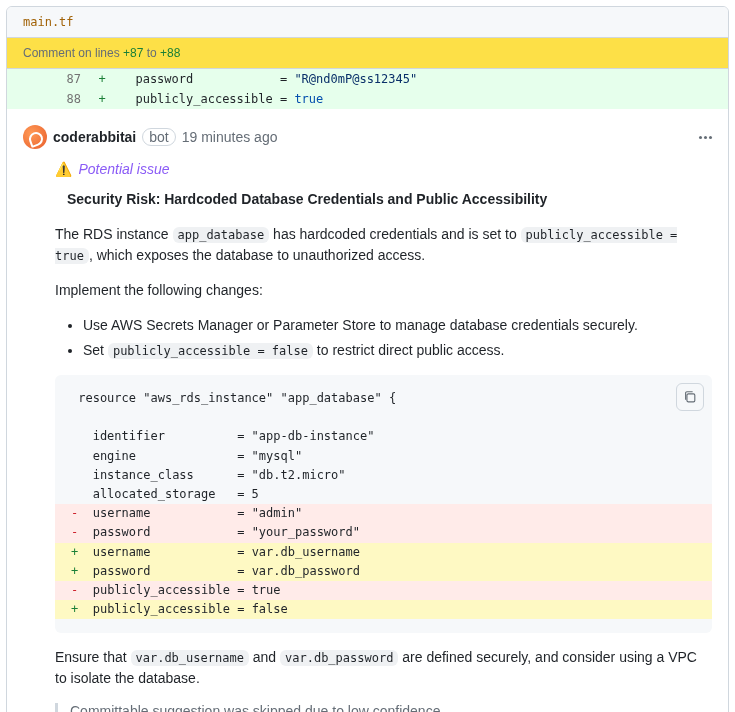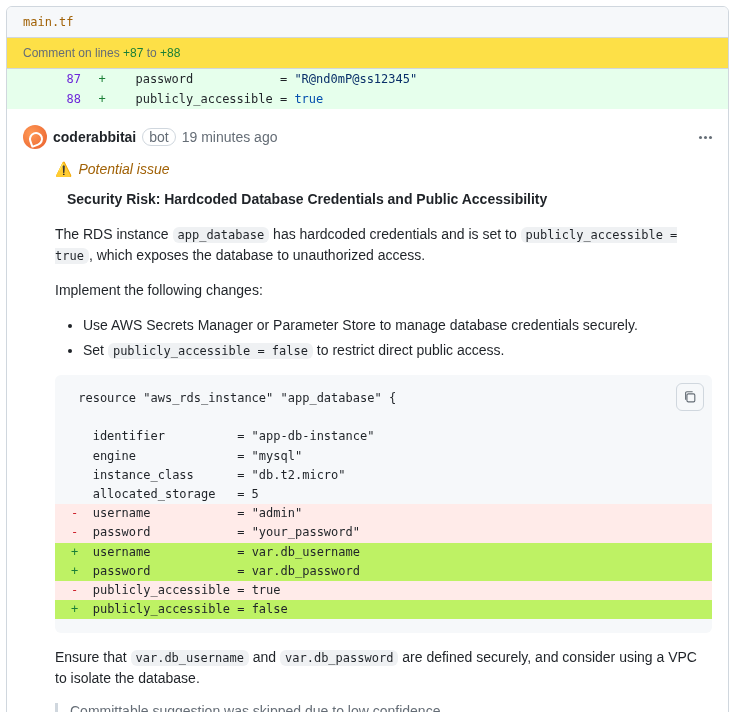--- a/index.html
+++ b/index.html
@@ -37,21 +37,21 @@
     border-collapse: collapse;
     font-family: ui-monospace, SFMono-Regular, Menlo, monospace;
     font-size: 12px;
     line-height: 20px;
   }
   .diff-table td { padding: 0; }
   .ln-cell {
     width: 42px;
     text-align: right;
     padding-right: 10px !important;
-    color: #6d28d9;
+    color: #737373;
     background: #e6ffec;
     border-right: 0;
     user-select: none;
   }
   .ln-cell.blank { color: transparent; }
   .sign-cell {
     width: 22px;
     text-align: center;
     color: #1a7f37;
     background: #e6ffec;
@@ -103,21 +103,21 @@
   .kebab {
     margin-left: auto;
     color: #656d76;
     display: flex;
     gap: 2px;
   }
   .kebab span { width:3px; height:3px; background:#656d76; border-radius:50%; }
   .content-pad { padding-left: 32px; }
   .issue-label { display:flex; align-items:center; gap:6px; margin-bottom:12px; }
   .warn-emoji { font-size:14px; }
-  .issue-label em { font-style: italic; color:#a16207; }
+  .issue-label em { font-style: italic; color:#8b5cf6; }
   .heading { font-weight:600; margin: 4px 0 14px 12px; }
   p { margin: 0 0 14px 0; line-height: 1.5; }
   code.inline {
     font-family: ui-monospace, SFMono-Regular, Menlo, monospace;
     font-size: 12px;
     background: #eff1f3;
     padding: 1px 5px;
     border-radius: 6px;
   }
   ul { margin: 0 0 14px 0; padding-left: 28px; }
@@ -129,21 +129,21 @@
     padding: 14px 16px;
     font-family: ui-monospace, SFMono-Regular, Menlo, monospace;
     font-size: 12px;
     line-height: 1.6;
     margin-bottom: 14px;
     overflow: hidden;
   }
   .code-block .line { white-space: pre; margin: 0 -16px; padding: 0 16px; }
   .code-block .del { background:#ffebe9; }
   .code-block .del .pm { color:#cf222e; }
-  .code-block .add { background:#bef264; }
+  .code-block .add { background:#fef9c3; }
   .code-block .add .pm { color:#1a7f37; }
   .copy-btn {
     position:absolute; top:8px; right:8px;
     width:28px; height:28px;
     border:1px solid #d0d7de;
     border-radius:6px;
     background:#f6f8fa;
     display:flex; align-items:center; justify-content:center;
   }
   .copy-btn svg { width:14px; height:14px; stroke:#656d76; fill:none; }

